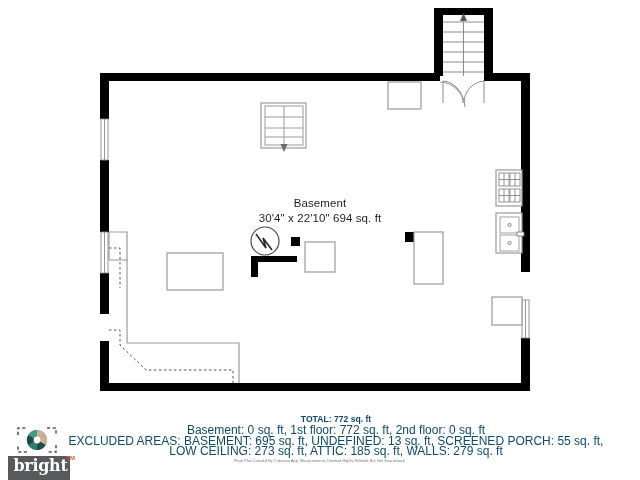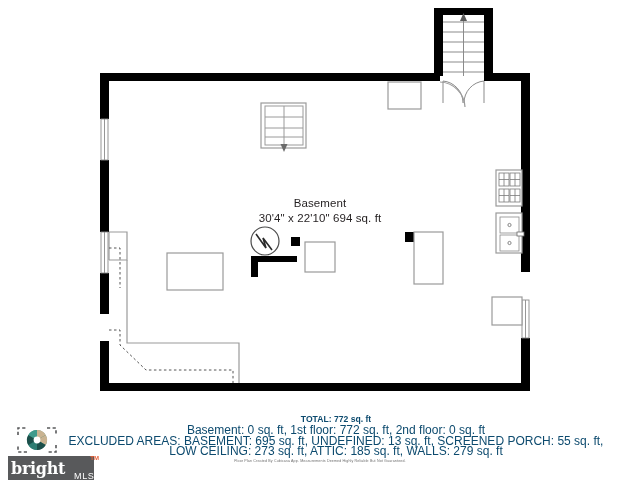--- a/index.html
+++ b/index.html
@@ -90,25 +90,26 @@
     position: absolute;
     left: 6px;
     top: 0px;
     width: 46px;
     height: 32px;
   }
   #logo-bar {
     position: absolute;
     left: 0px;
     top: 32px;
-    width: 86px;
+    width: 62px;
     height: 24px;
     background: #58595b;
     display: flex;
     align-items: center;
+    flex-direction: column;
   }
   #logo-word {
     color: #ffffff;
     font-size: 16px;
     font-family: "DejaVu Serif", serif;
     font-weight: bold;
     margin-left: 3px;
     letter-spacing: -0.3px;
     position: relative;
   }

